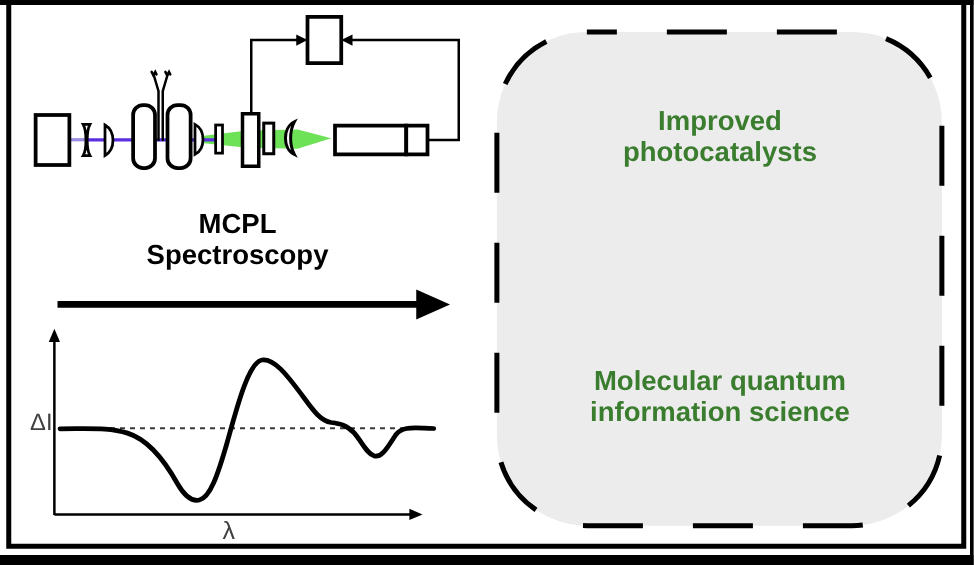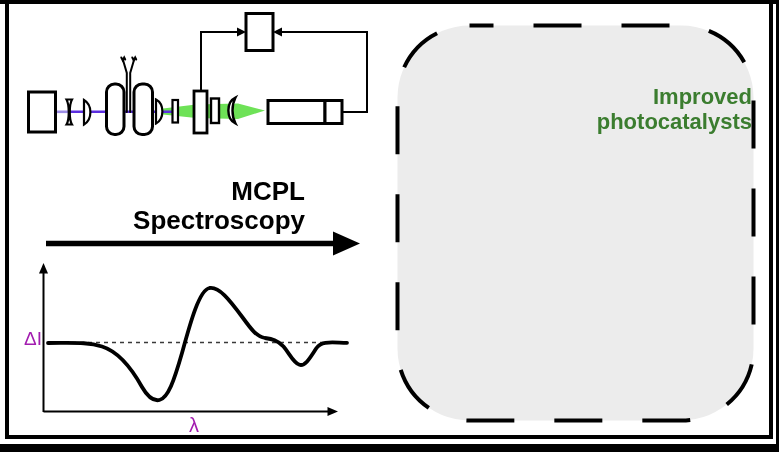--- a/index.html
+++ b/index.html
@@ -16,26 +16,26 @@
   }
   .bar{position:absolute;background:#000;}
   .bar-top{left:0;top:0;width:779px;height:4px;}
   .bar-bottom{left:0;top:444px;width:779px;height:8px;}
   .bar-right{left:776px;top:0;width:3px;height:452px;}
   .frame{
     position:absolute;left:5px;top:0;width:768px;height:439px;
     border:4px solid #000;box-sizing:border-box;background:transparent;
   }
   .layer{position:absolute;left:0;top:0;}
-  .txt{position:absolute;white-space:pre-line;text-align:right;}
+  .txt{position:absolute;white-space:pre-line;text-align:center;}
   .method-label{
-    left:75px;top:177px;width:230px;
-    font-size:26px;font-weight:bold;color:#000;line-height:1.12;
+    left:75px;top:167px;width:230px;
+    font-size:22px;font-weight:bold;color:#000;line-height:1.12;
   }
-  .axis-label{color:#a21caf;font-weight:normal;}
+  .axis-label{color:#404040;font-weight:normal;}
   .ylabel{left:10px;top:328px;width:32px;font-size:19px;text-align:right;}
   .xlabel{left:167px;top:414px;width:32px;font-size:20px;}
   .panel-item{
     left:400px;width:352px;
     font-size:22px;font-weight:bold;line-height:1.12;
     color:var(--accent-green-text);
   }
   .panel-item-1{top:85px;}
   .panel-item-2{top:197px;}
   .panel-item-3{top:293px;}
@@ -141,14 +141,16 @@
   </svg>
 
   <div class="txt method-label">MCPL
 Spectroscopy</div>
 
   <div class="txt axis-label ylabel">ΔI</div>
   <div class="txt axis-label xlabel">λ</div>
 
   <div class="txt panel-item panel-item-1">Improved
 photocatalysts</div>
+  <div class="txt panel-item panel-item-3">Molecular quantum
+information science</div>
 
 </div>
 
 </body></html>

